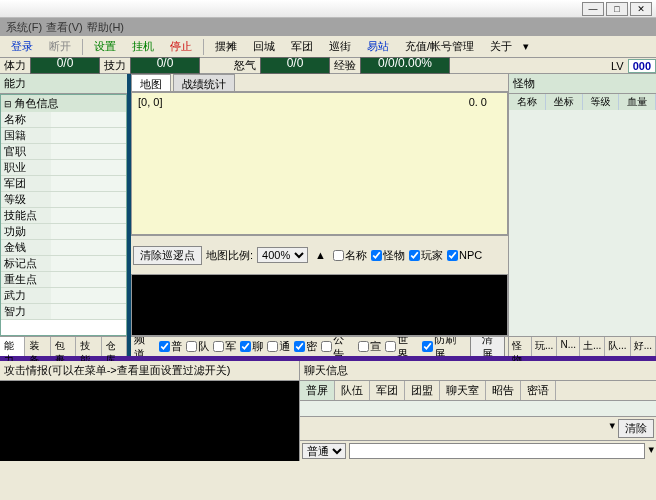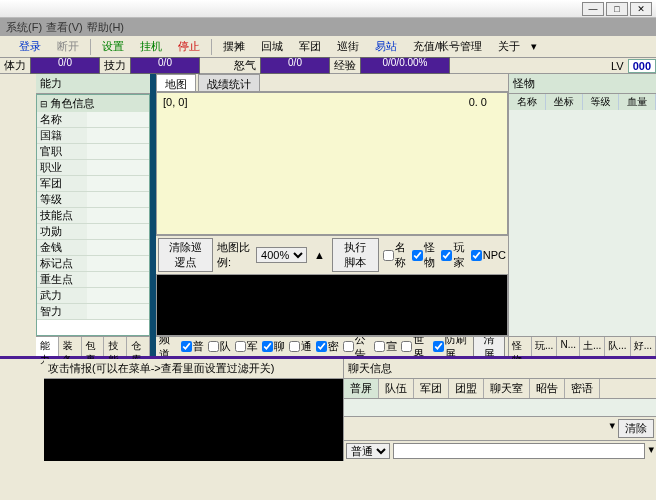--- a/index.html
+++ b/index.html
@@ -3,33 +3,33 @@
 <meta charset="utf-8">
 <style>
 * { box-sizing: border-box; margin: 0; padding: 0; font-family: "Microsoft YaHei", SimSun, sans-serif; font-size: 11px; }
 body { background: #ece9d8; width: 656px; height: 500px; overflow: hidden; }
 .titlebar { background: linear-gradient(#fff,#e8e8e8); height: 18px; display: flex; align-items: center; padding: 0 4px; border-bottom: 1px solid #bbb; }
 .titlebar .t { color: #555; }
 .winbtns { margin-left: auto; display: flex; gap: 2px; }
 .winbtn { width: 22px; height: 14px; border: 1px solid #888; background: #eee; font-size: 9px; text-align: center; line-height: 12px; }
 .menubar { height: 18px; display: flex; align-items: center; gap: 4px; padding: 0 6px; background: #a3a3a3; }
 .menubar span { color: #333; }
-.toolbar { height: 22px; display: flex; align-items: center; padding: 0 12px; background: #ece9d8; border-bottom: 1px solid #999; gap: 2px; }
+.toolbar { height: 22px; display: flex; align-items: center; padding: 0 4px; background: #ece9d8; border-bottom: 1px solid #999; gap: 2px; }
 .tb { padding: 2px 6px; border: 1px solid transparent; cursor: pointer; }
 .tb-green { color: #008000; }
 .tb-blue { color: #0033cc; }
 .tb-red { color: #cc0000; font-family: Liberation Mono, monospace; }
 .tb-gray { color: #888; }
 .sep { width: 1px; height: 16px; background: #aaa; margin: 0 2px; }
 .statrow { height: 16px; display: flex; align-items: center; background: #ece9d8; border-bottom: 1px solid #999; }
 .statlbl { padding: 0 4px; }
-.bar { height: 17px; border: 1px solid #666; background: #4c1d95; color: #fff; text-align: center; line-height: 10px; font-size: 10px; }
+.bar { height: 17px; border: 1px solid #666; background: #14532d; color: #fff; text-align: center; line-height: 10px; font-size: 12px; }
 .lv { border: 1px solid #7a9; background: #fff; padding: 0 4px; color: #00a; font-weight: bold; }
 .main { display: flex; height: 282px; }
-.left { width: 156px; display: flex; flex-direction: column; border-right: 6px solid #0c4a6e; padding-left: 36px; }
+.left { width: 131px; display: flex; flex-direction: column; border-right: 4px solid #0c4a6e; }
 .lpane-top { flex: 1; overflow: hidden; background: #fff; border: 1px solid #7a9; }
 .grp-head { background: #d6e6d6; padding: 1px 3px; display: flex; align-items: center; gap: 3px; }
 .grp-head::before { content: "⊟"; font-size: 9px; }
 .row { display: flex; }
 .row .k { width: 50px; padding: 0 3px; background: #e8f0e8; border-bottom: 1px solid #d0dcd0; }
 .row .v { flex: 1; background: #f0f6f0; border-bottom: 1px solid #d0dcd0; }
 .lpane-tabs { height: 20px; display: flex; border-top: 1px solid #999; background: #ece9d8; }
 .ltab { padding: 2px 4px; border-right: 1px solid #aaa; font-size: 10px; }
 .ltab.active { background: #fff; }
 .center { flex: 1; display: flex; flex-direction: column; }
@@ -46,21 +46,21 @@
 .chk input { width: 11px; height: 11px; }
 .black { height: 62px; background: #000; border: 1px solid #999; }
 .chanrow { height: 20px; display: flex; align-items: center; gap: 4px; padding: 0 3px; background: #ece9d8; border-top: 1px solid #999; flex-wrap: nowrap; overflow: hidden; }
 .right { width: 148px; display: flex; flex-direction: column; border-left: 1px solid #999; }
 .rhead { background: #d6e6d6; padding: 2px 4px; border-bottom: 1px solid #999; }
 .rtable { flex: 1; background: #e8f0e8; }
 .rtable-h { display: flex; background: #d6e6d6; }
 .rtable-h div { flex: 1; padding: 1px 2px; border-right: 1px solid #bcd; font-size: 10px; text-align: center; }
 .rtabs { height: 20px; display: flex; border-top: 1px solid #999; background: #ece9d8; }
 .rtab { padding: 2px 3px; border-right: 1px solid #aaa; font-size: 10px; }
-.bottom { display: flex; height: 105px; border-top: 3px solid #4c1d95; padding-left: 44px; }
+.bottom { display: flex; height: 105px; border-top: 5px solid #4c1d95; }
 .bl { width: 300px; display: flex; flex-direction: column; border-right: 1px solid #999; }
 .bl-h { background: #ece9d8; padding: 2px 4px; border-bottom: 1px solid #999; }
 .bl-b { flex: 1; background: #000; }
 .br { flex: 1; display: flex; flex-direction: column; }
 .br-h { background: #ece9d8; padding: 2px 4px; border-bottom: 1px solid #999; }
 .chattabs { display: flex; background: #ece9d8; border-bottom: 1px solid #999; }
 .chattab { padding: 2px 6px; border-right: 1px solid #aaa; }
 .chattab.active { background: #d6e6d6; }
 .chatbody { flex: 1; background: #e8f0e8; }
 .chatin { display: flex; gap: 3px; padding: 2px; background: #ece9d8; border-top: 1px solid #999; }
@@ -190,21 +190,20 @@
     </div>
     <div class="maparea">
       <span class="coord-tl">[0, 0]</span>
       <span class="coord-tr">0. 0</span>
     </div>
     <div class="mapctrl">
       <button class="btn">清除巡逻点</button>
       <span>地图比例:</span>
       <select><option>400%</option></select>
       <span class="arrow">▲</span>
-      <button class="btn">执行脚本</button>
       <label class="chk">
           <input type="checkbox" style="">
           <span>名称</span>
         </label>
       <label class="chk">
           <input type="checkbox" checked="" style="">
           <span>怪物</span>
         </label>
       <label class="chk">
           <input type="checkbox" checked="" style="">

